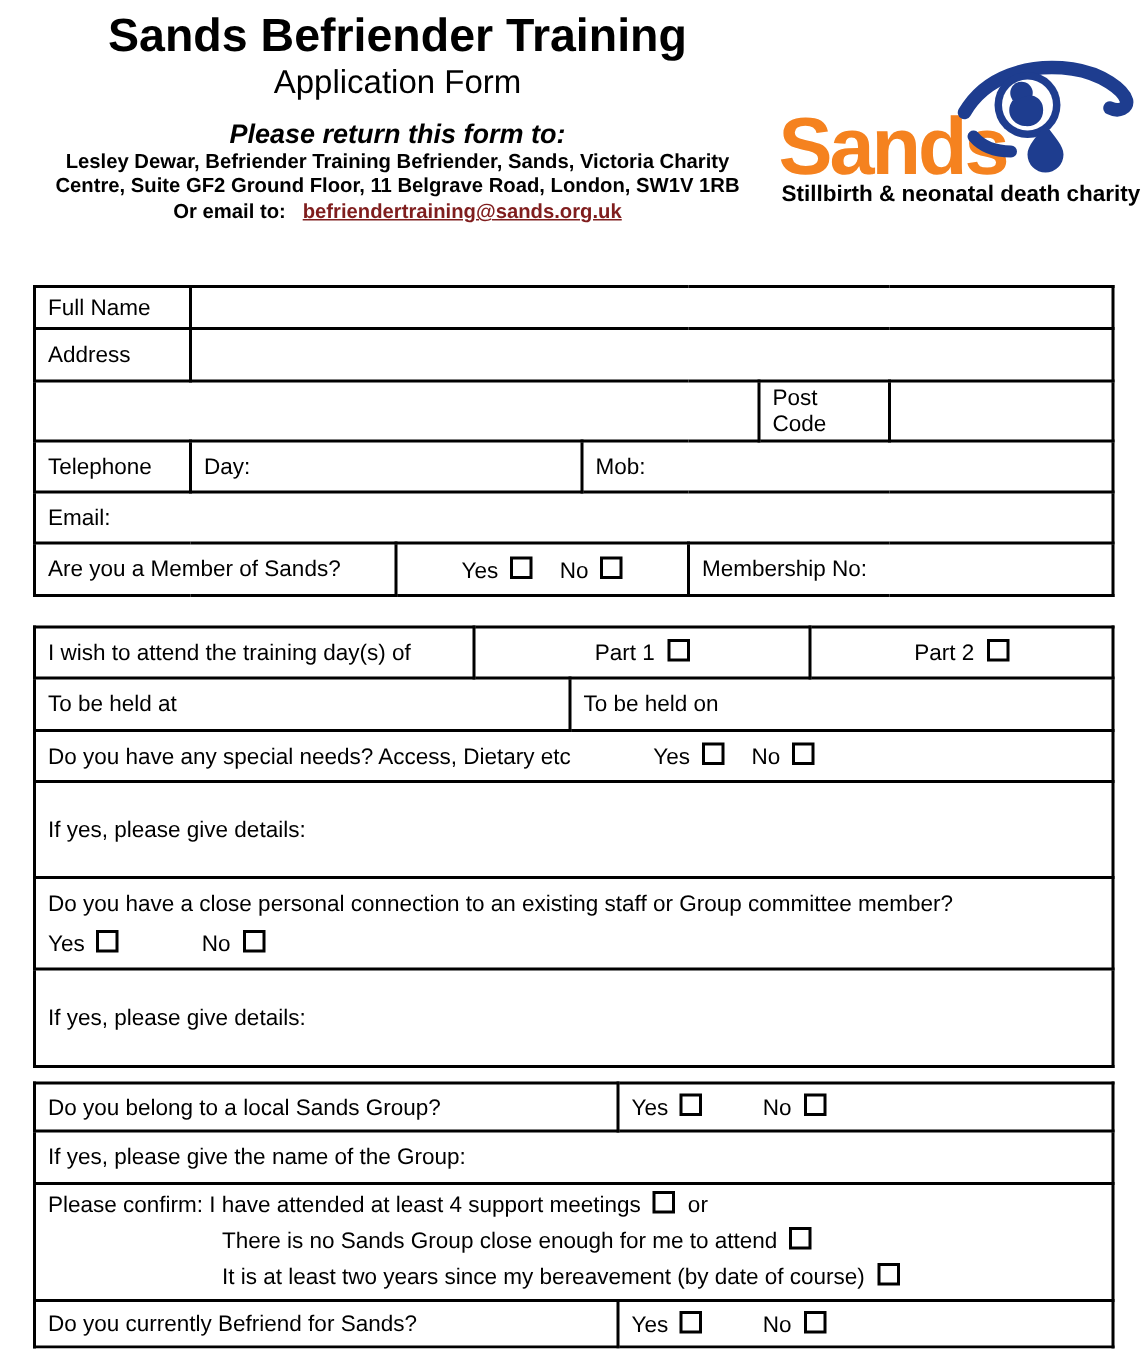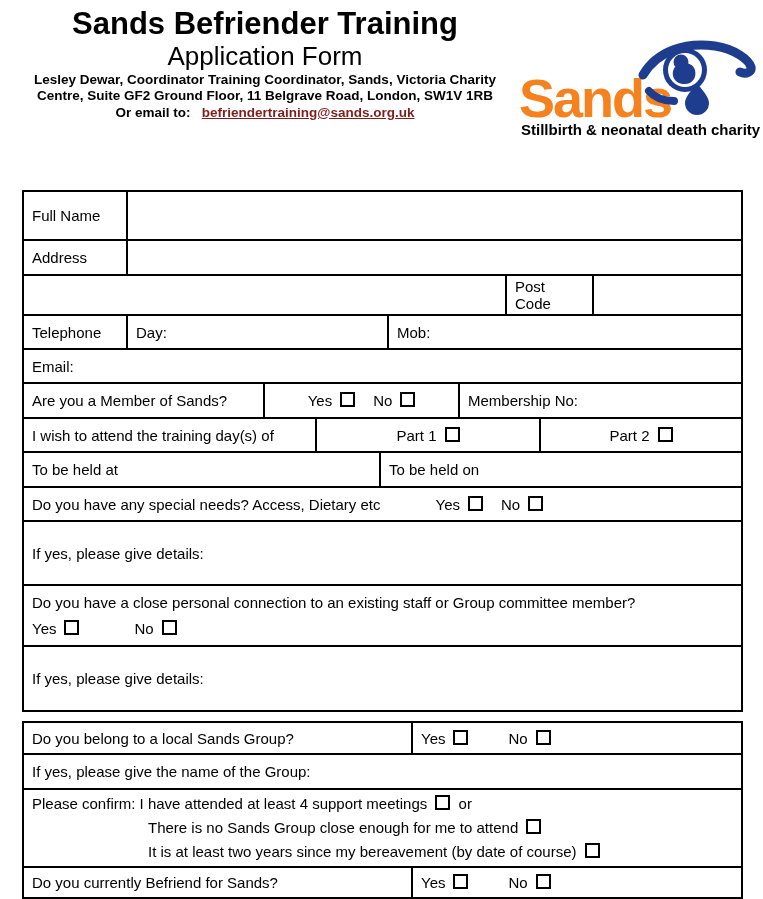--- a/index.html
+++ b/index.html
@@ -5,21 +5,21 @@
   html,body{margin:0;padding:0;}
   body{
     width:763px;height:899px;position:relative;overflow:hidden;
     background:#ffffff;color:#000;
     font-family:"Liberation Sans",sans-serif;
   }
   
   .header{position:absolute;left:0;top:0;width:662px;height:185px;}
   .title-block{position:absolute;left:0;top:6px;width:530px;text-align:center;}
   .title-1{font-size:31px;font-weight:700;letter-spacing:0px;line-height:1.15;}
-  .title-2{font-size:26px;font-weight:400;line-height:1.15;}
+  .title-2{font-size:22px;font-weight:400;line-height:1.15;}
   .return-heading{margin-top:12px;font-size:18px;font-weight:700;font-style:italic;}
   .return-line{font-size:13.5px;font-weight:700;line-height:16px;}
   .email-line{font-size:13.5px;font-weight:700;line-height:17px;}
   .email-link{color:#7f1d1d;text-decoration:underline;font-weight:700;cursor:pointer;}
   
   .logo{position:absolute;left:497px;top:15px;width:262px;height:140px;}
   .logo-wordmark{position:absolute;left:22px;top:56px;font-size:54px;line-height:1;
     font-weight:700;letter-spacing:-2px;color:#F5821F;}
   .logo-tagline{position:absolute;left:24px;top:106px;width:220px;
     font-size:15px;font-weight:700;color:#000000;white-space:nowrap;}
@@ -44,21 +44,22 @@
   #t2{top:417px;}
   #t3{top:721px;}
 </style>
 </head>
 <body>
 
 <div class="header">
   <div class="title-block">
     <div class="title-1">Sands Befriender Training</div>
     <div class="title-2">Application Form</div>
-    <div class="return-line">Lesley Dewar, Coordinator Training Coordinator, Sands, Victoria Charity</div>
+    <div class="return-heading">Please return this form to:</div>
+    <div class="return-line">Lesley Dewar, Befriender Training Befriender, Sands, Victoria Charity</div>
     <div class="return-line">Centre, Suite GF2 Ground Floor, 11 Belgrave Road, London, SW1V 1RB</div>
     <div class="email-line">
       <span>Or email to:</span>
       <span>&nbsp;</span>
       <span class="email-link">befriendertraining@sands.org.uk</span>
     </div>
   </div>
 
   <div class="logo">
     <div class="logo-wordmark">Sands</div>
@@ -79,21 +80,21 @@
   <colgroup>
     <col style="width:104px">
       <col style="width:137px">
       <col style="width:124px">
     <col style="width:71px">
       <col style="width:47px">
       <col style="width:87px">
     <col style="width:149px">
   </colgroup>
   <tbody>
-      <tr style="height:49px">
+      <tr style="height:28px">
     <td>Full Name</td>
     <td colspan="6"></td>
   </tr>
   <tr style="height:35px">
     <td>Address</td>
     <td colspan="6"></td>
   </tr>
   <tr style="height:35px">
     <td colspan="5"></td>
     <td>Post Code</td>

